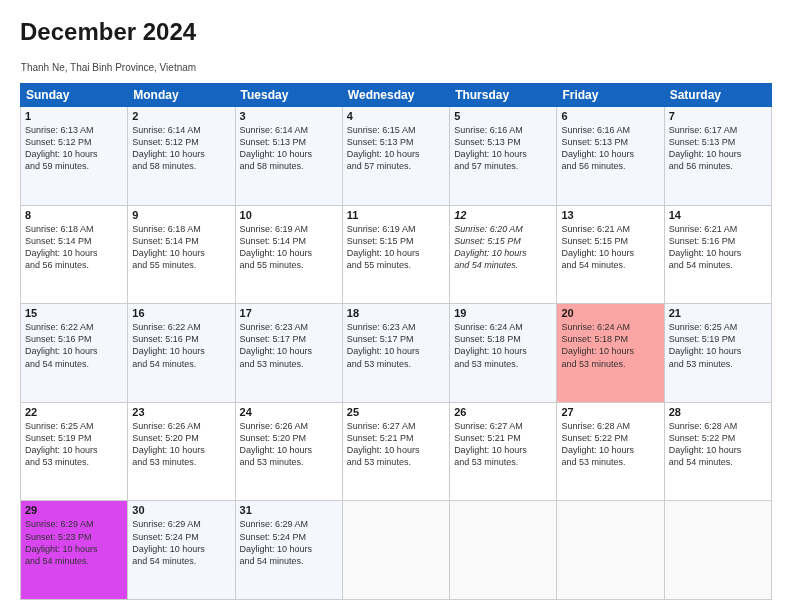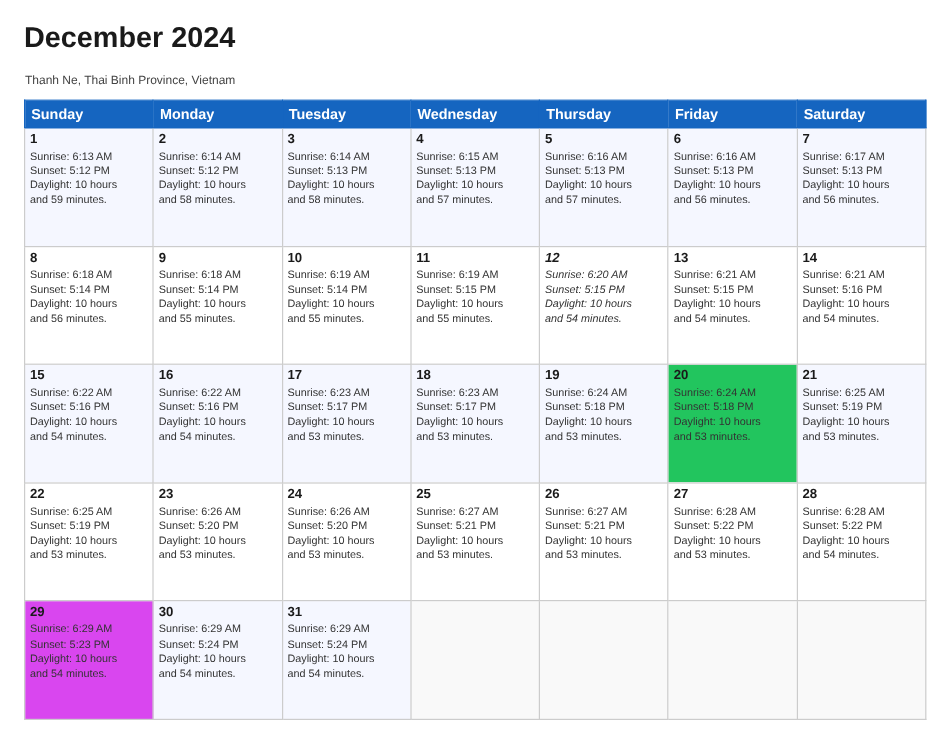--- a/index.html
+++ b/index.html
@@ -203,21 +203,21 @@
             <div class="day-info">Sunrise: 6:23 AM<br>Sunset: 5:17 PM<br>Daylight: 10 hours<br>and 53 minutes.<br></div>
           </td>
           <td style="background: rgb(245, 247, 255);">
             <span class="day-num">18</span>
             <div class="day-info">Sunrise: 6:23 AM<br>Sunset: 5:17 PM<br>Daylight: 10 hours<br>and 53 minutes.<br></div>
           </td>
           <td style="background: rgb(245, 247, 255);">
             <span class="day-num">19</span>
             <div class="day-info">Sunrise: 6:24 AM<br>Sunset: 5:18 PM<br>Daylight: 10 hours<br>and 53 minutes.<br></div>
           </td>
-          <td style="background: #22c55e;">
+          <td style="background: #fca5a5;">
             <span class="day-num">20</span>
             <div class="day-info">Sunrise: 6:24 AM<br>Sunset: 5:18 PM<br>Daylight: 10 hours<br>and 53 minutes.<br></div>
           </td>
           <td style="background: rgb(245, 247, 255);">
             <span class="day-num">21</span>
             <div class="day-info">Sunrise: 6:25 AM<br>Sunset: 5:19 PM<br>Daylight: 10 hours<br>and 53 minutes.<br></div>
           </td>
         </tr>
         <tr>
           <td style="background: rgb(255, 255, 255);">

